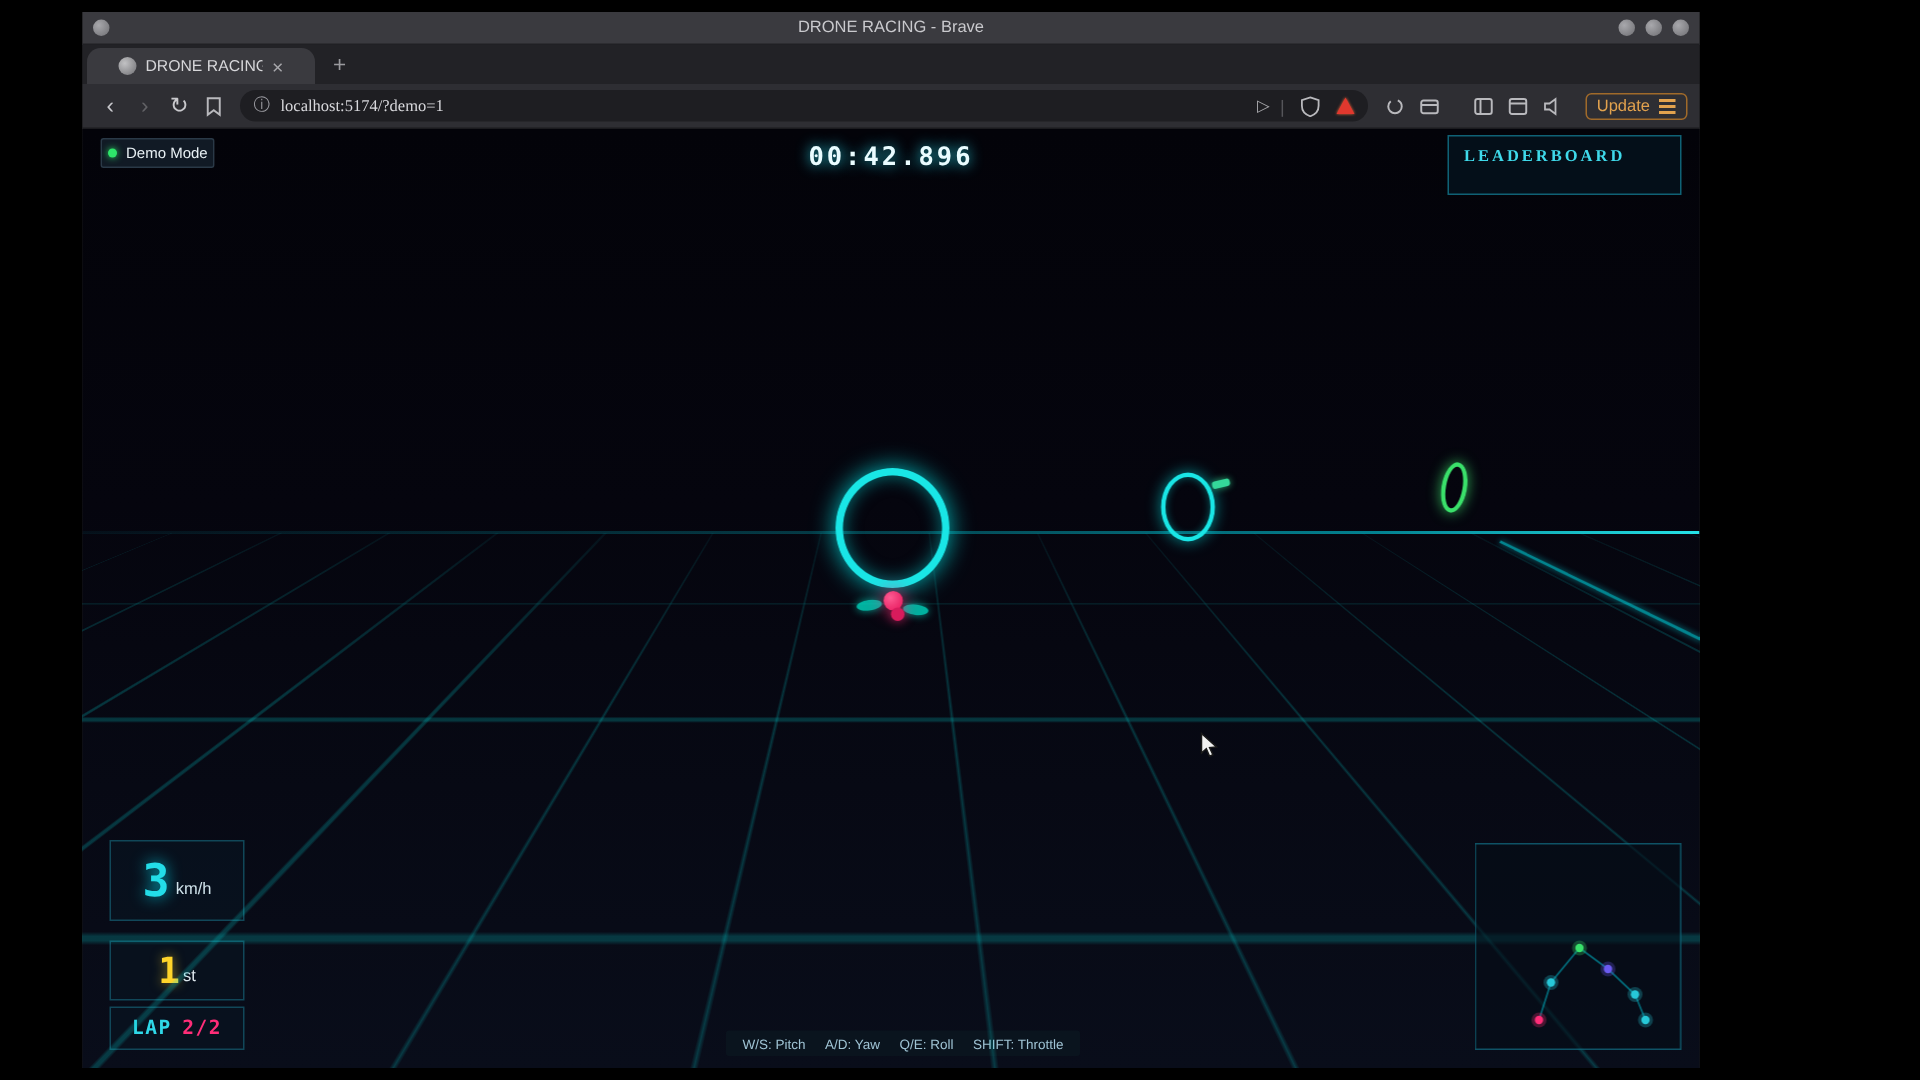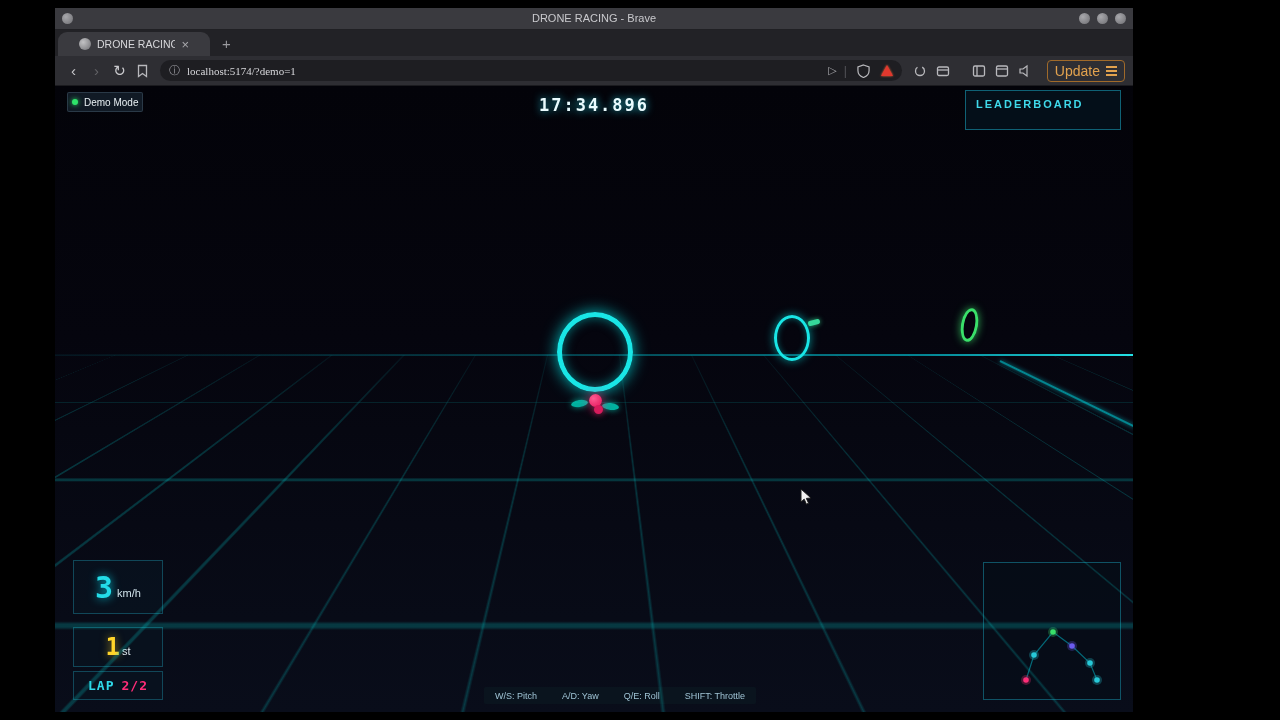--- a/index.html
+++ b/index.html
@@ -45,21 +45,21 @@
   .url-text { flex: 1; font-size: 11px; color: #d8d8dc; white-space: nowrap; overflow: hidden; font-family: Liberation Serif, serif; }
   .url-play { color: #aaaaae; font-size: 11px; }
   .url-sep { color: #55555a; font-size: 12px; }
   .rewards-tri { width: 0; height: 0; border-left: 6px solid transparent;
     border-right: 6px solid transparent; border-bottom: 11px solid #e1382e;
     filter: drop-shadow(0 0 1px #ff6a3c); }
   .cluster { display: flex; align-items: center; gap: 3px; margin-right: 6px; }
   .cluster-gap { width: 10px; }
   .update-pill { display: flex; align-items: center; gap: 6px; border: 1px solid #a06a2a;
     border-radius: 4px; padding: 2px 7px; margin-left: 4px; }
-  .update-label { font-size: 14px; color: #e2a24e; text-align: right; }
+  .update-label { font-size: 11px; color: #e2a24e; text-align: right; }
   .hamburger { display: flex; flex-direction: column; gap: 2px; }
   .hamburger span { display: block; width: 11px; height: 2px; background: #e2a24e; }
 
   
   .viewport { position: absolute; left: 0; top: 78px; width: 1078px; height: 626px;
     overflow: hidden;
     background: linear-gradient(#030309 0%, #05050e 40%, #090d1a 100%); }
 
   .horizon { position: absolute; left: 0; top: 268px; width: 100%; height: 2px;
     background: linear-gradient(90deg, rgba(0,200,220,0.05) 0%, rgba(0,210,230,0.25) 45%,
@@ -106,21 +106,21 @@
   .demo-dot { width: 6px; height: 6px; border-radius: 50%; background: #2ee56a;
     box-shadow: 0 0 5px #2ee56a; }
   .demo-text { font-size: 10px; color: #e8f0f4; }
 
   .timer { position: absolute; left: 433px; top: 9px; width: 212px; text-align: center;
     font-family: "DejaVu Sans Mono", monospace; font-size: 17px; font-weight: bold;
     letter-spacing: 2px; color: #eafcff; text-shadow: 0 0 9px rgba(40,220,240,0.9); }
 
   .leaderboard { left: 910px; top: 4px; width: 156px; height: 40px;
     background: rgba(6,26,38,0.55); border: 1px solid rgba(30,200,230,0.45); }
-  .leaderboard-title { padding: 7px 16px 0 10px; font-family: Liberation Sans, sans-serif;
+  .leaderboard-title { padding: 7px 16px 0 10px; font-family: Liberation Serif, serif;
     font-size: 11px; font-weight: bold; letter-spacing: 2px; color: #3fd9ea; }
 
   .speed-panel { left: 18px; top: 474px; width: 90px; height: 54px; display: flex;
     align-items: center; justify-content: center; gap: 4px; }
   .speed-value { font-family: "DejaVu Sans Mono", monospace; font-size: 30px;
     font-weight: bold; color: #23dde8; text-shadow: 0 0 10px rgba(0,220,240,0.85); }
   .speed-unit { font-size: 11px; color: #cfe2ea; margin-top: 12px; }
 
   .pos-panel { left: 18px; top: 541px; width: 90px; height: 40px; display: flex;
     align-items: center; justify-content: center; gap: 2px; }
@@ -129,21 +129,21 @@
   .pos-suffix { font-size: 11px; color: #dde7ed; margin-top: 8px; }
 
   .lap-panel { left: 18px; top: 585px; width: 90px; height: 29px; display: flex;
     align-items: center; justify-content: center; gap: 7px;
     font-family: "DejaVu Sans Mono", monospace; font-size: 13px; font-weight: bold; }
   .lap-label { color: #2fd8e8; letter-spacing: 1px; }
   .lap-value { color: #ff2d78; letter-spacing: 1px; }
 
   .controls-hint { position: absolute; left: 429px; top: 601px; height: 17px; padding: 0 11px;
     background: rgba(10,22,32,0.85); border-radius: 2px; display: flex; align-items: center;
-    gap: 25px; font-size: 9px; color: #9fc3d4; white-space: nowrap; }
+    gap: 13px; font-size: 9px; color: #9fc3d4; white-space: nowrap; }
 
   .minimap { left: 928px; top: 476px; width: 138px; height: 138px;
     background: rgba(5,14,24,0.6); border: 1px solid rgba(30,190,220,0.4); }
 
   .cursor { position: absolute; left: 745px; top: 402px; width: 12px; height: 18px; }
 </style>
 </head>
 <body>
 
 <div class="browser">
@@ -245,21 +245,21 @@
       <span class="rotor rotor-r"></span>
       <span class="drone-body"></span>
       <span class="drone-tail"></span>
     </div>
 
     <div class="demo-badge">
       <span class="demo-dot"></span>
       <span class="demo-text">Demo Mode</span>
     </div>
 
-    <div class="timer">17:34.896</div>
+    <div class="timer">00:42.896</div>
 
     <div class="hud-panel leaderboard">
       <div class="leaderboard-title">LEADERBOARD</div>
     </div>
 
     <div class="hud-panel speed-panel">
       <span class="speed-value">3</span>
       <span class="speed-unit">km/h</span>
     </div>
 

